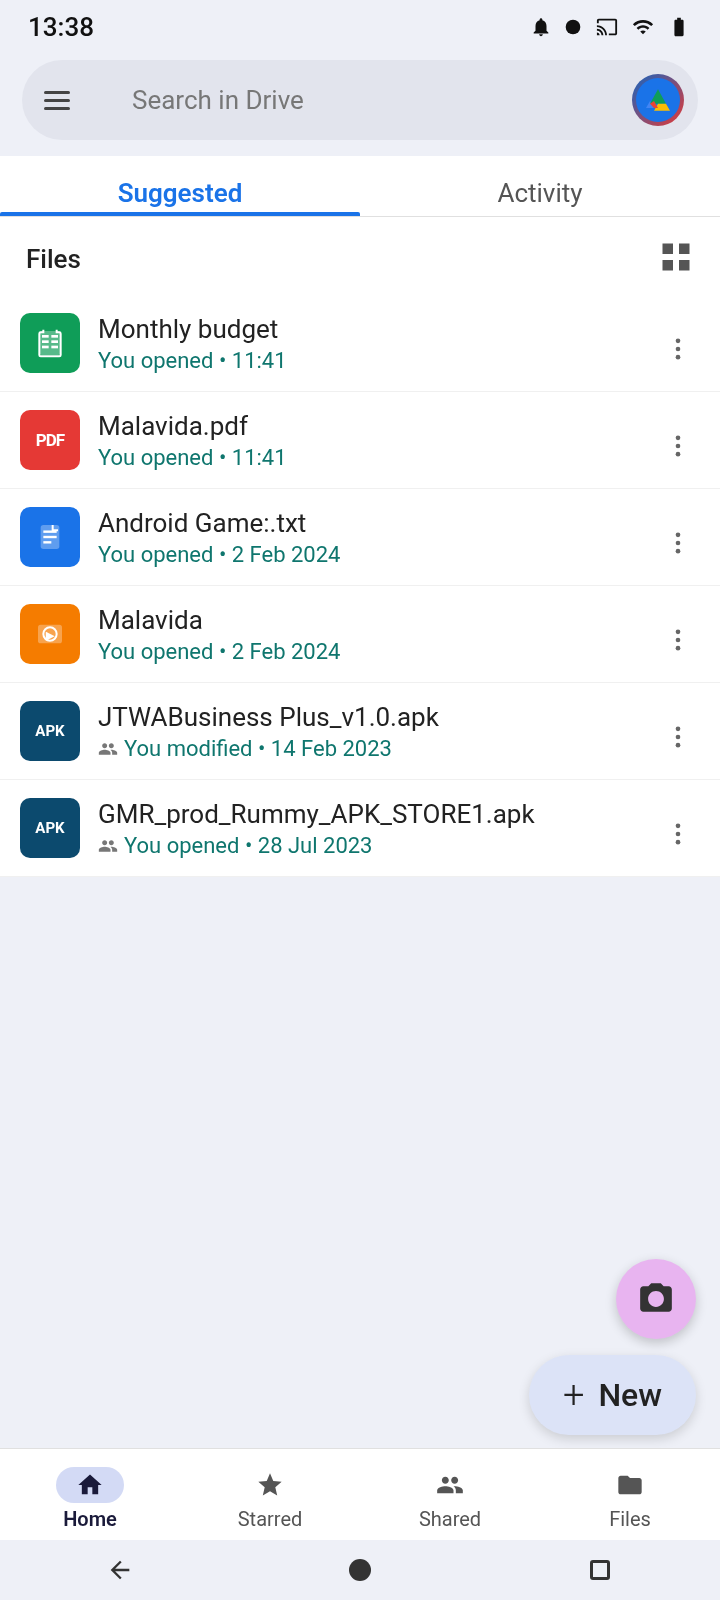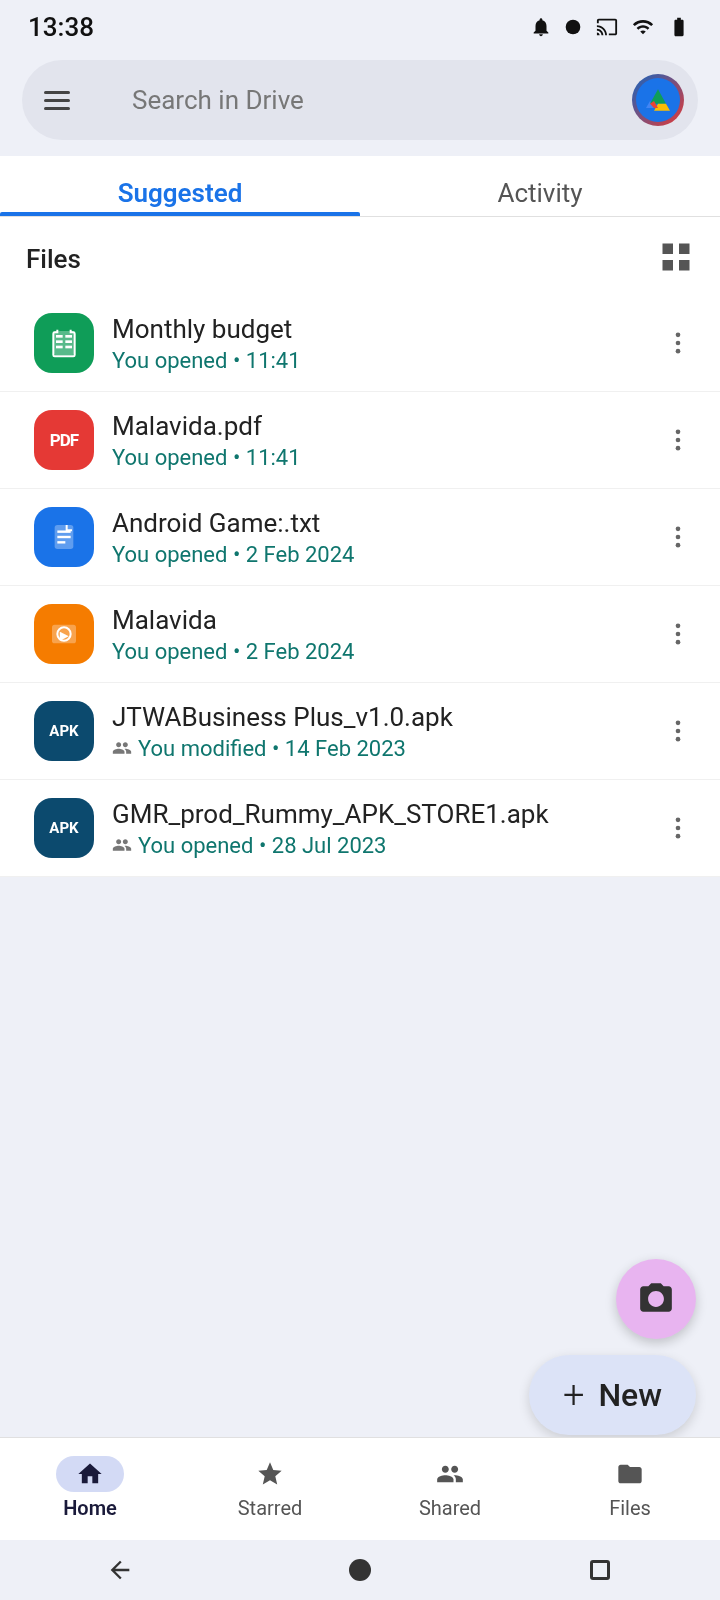--- a/index.html
+++ b/index.html
@@ -107,28 +107,28 @@
       color: #222;
     }
     .grid-icon { cursor: pointer; }
 
     
     .file-list {
       background: #fff;
     }
     .file-item {
       display: flex;
-      align-items: center;
-      padding: 18px 20px 18px 34px;
+      align-items: flex-end;
+      padding: 18px 20px 18px 20px;
       border-bottom: 1px solid #f0f0f0;
       gap: 18px;
     }
     .file-icon {
       width: 60px; height: 60px;
-      border-radius: 18px;
+      border-radius: 10px;
       display: flex; align-items: center; justify-content: center;
       flex-shrink: 0;
       font-size: 18px;
       font-weight: bold;
       color: white;
     }
     .file-icon.sheets { background: #0f9d58; }
     .file-icon.pdf { background: #e53935; }
     .file-icon.docs { background: #1a73e8; }
     .file-icon.slides { background: #f57c00; }
@@ -182,21 +182,21 @@
     }
 
     
     .bottom-nav {
       position: fixed;
       bottom: 0; left: 0; right: 0;
       width: 720px;
       background: #fff;
       display: flex;
       border-top: 1px solid #e0e0e0;
-      padding: 12px 0 14px 0;
+      padding: 12px 0 3px 0;
       z-index: 200;
     }
     .nav-item {
       flex: 1;
       display: flex;
       flex-direction: column;
       align-items: center;
       gap: 4px;
       cursor: pointer;
       padding: 6px 0;

